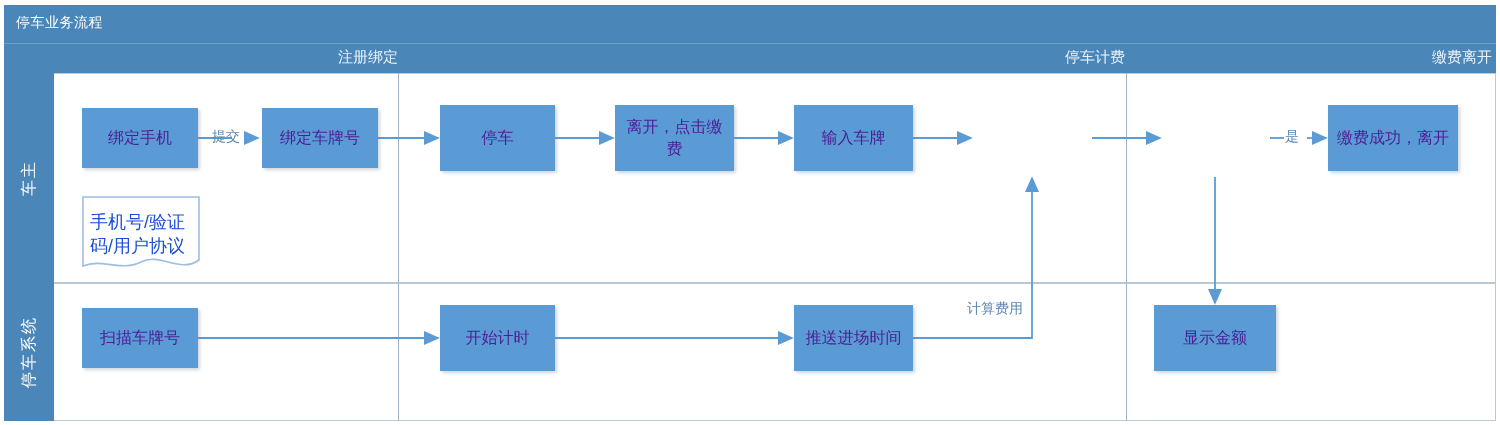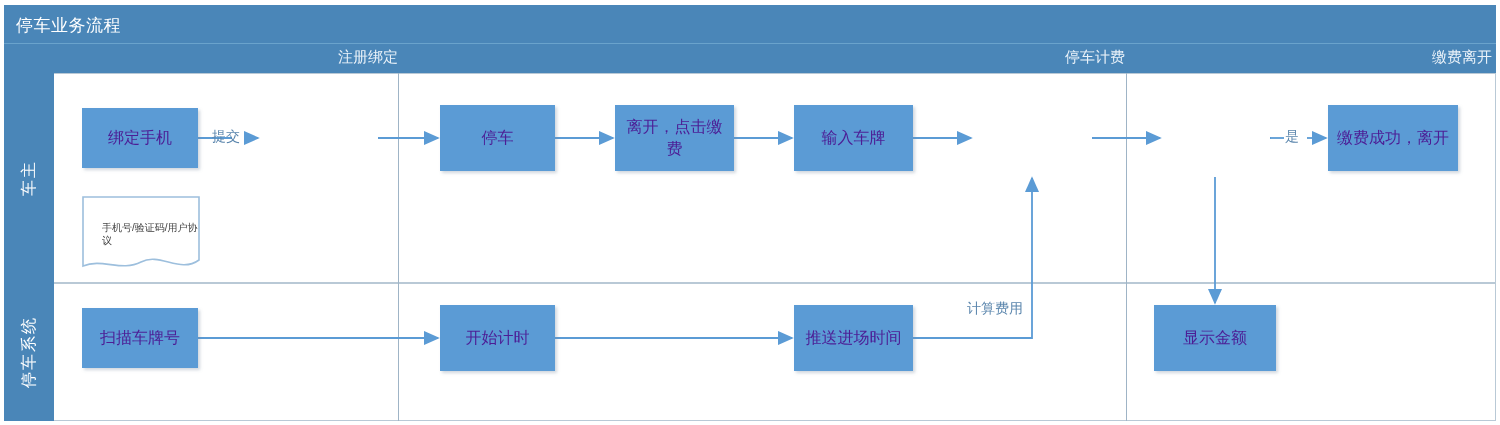--- a/index.html
+++ b/index.html
@@ -1,21 +1,21 @@
 <!DOCTYPE html>
 <html><head>
 <meta charset="utf-8">
 <style>
   html,body{margin:0;padding:0;background:#ffffff;}
   body{font-family:"Liberation Sans","DejaVu Sans",sans-serif;}
   #stage{position:relative;width:1500px;height:425px;overflow:hidden;background:#fff;}
 
   
   .title-band{position:absolute;left:4px;top:5px;width:1492px;height:38px;background:#4A86B8;}
-  .title-text{position:absolute;left:16px;top:14px;font-size:17px;color:#ffffff;letter-spacing:.5px;}
+  .title-text{position:absolute;left:16px;top:14px;font-size:14px;color:#ffffff;letter-spacing:.5px;}
 
   .phase-band{position:absolute;left:4px;top:43px;width:1492px;height:30px;background:#4A86B8;
               border-top:1px solid #6AA3CC;}
   .phase-label{position:absolute;top:48px;font-size:15px;color:#EAF2F9;margin-left:24px;}
 
   .lane-head{position:absolute;left:4px;width:50px;background:#4A86B8;}
   .lane-head .vtxt{position:absolute;left:50%;top:50%;transform:translate(-50%,-50%) rotate(-90deg);
                    white-space:nowrap;font-size:16px;color:#ffffff;letter-spacing:2px;}
   .lane-body{position:absolute;left:54px;background:#ffffff;border:1px solid #B9C9D6;
              border-left:none;box-sizing:border-box;}
@@ -32,21 +32,21 @@
   .diamond{position:absolute;}
   .diamond svg{display:block;}
   .diamond .dtext{position:absolute;left:0;top:0;width:100%;height:100%;
         display:flex;align-items:center;justify-content:center;text-align:center;
         color:#ffffff;font-size:14px;line-height:1.3;}
 
   .docshape{position:absolute;}
   .docshape svg{display:block;}
   .docshape .dtxt{position:absolute;left:0;top:0;width:100%;height:100%;
         display:flex;align-items:center;justify-content:flex-start;
-        color:#404040;font-size:10px;line-height:1.35;padding-left:20px;box-sizing:border-box;}
+        color:#1d4ed8;font-size:18px;line-height:1.35;padding-left:8px;box-sizing:border-box;}
 
   
   .conn{position:absolute;overflow:visible;}
   .edge-label{position:absolute;font-size:14px;color:#5B86AD;background:transparent;white-space:nowrap;}
 </style>
 </head>
 <body>
 
 <div id="stage">
 
@@ -102,20 +102,23 @@
       <line x1="555" y1="338" x2="792" y2="338" marker-end="url(#ah)"></line>
 
       <path d="M913 338 L1032 338 L1032 178" marker-end="url(#ah)"></path>
     </g>
   </svg>
 
   <div class="node" style="left:82px;top:108px;width:116px;height:60px;">
     <span>绑定手机</span>
   </div>
 
+  <div class="node" style="left:262px;top:108px;width:116px;height:60px;">
+    <span>绑定车牌号</span>
+  </div>
 
   <div class="node" style="left:440px;top:105px;width:115px;height:66px;">
     <span>停车</span>
   </div>
 
   <div class="node" style="left:615px;top:105px;width:119px;height:66px;">
     <span>离开，点击缴费</span>
   </div>
 
   <div class="node" style="left:794px;top:105px;width:119px;height:66px;">

